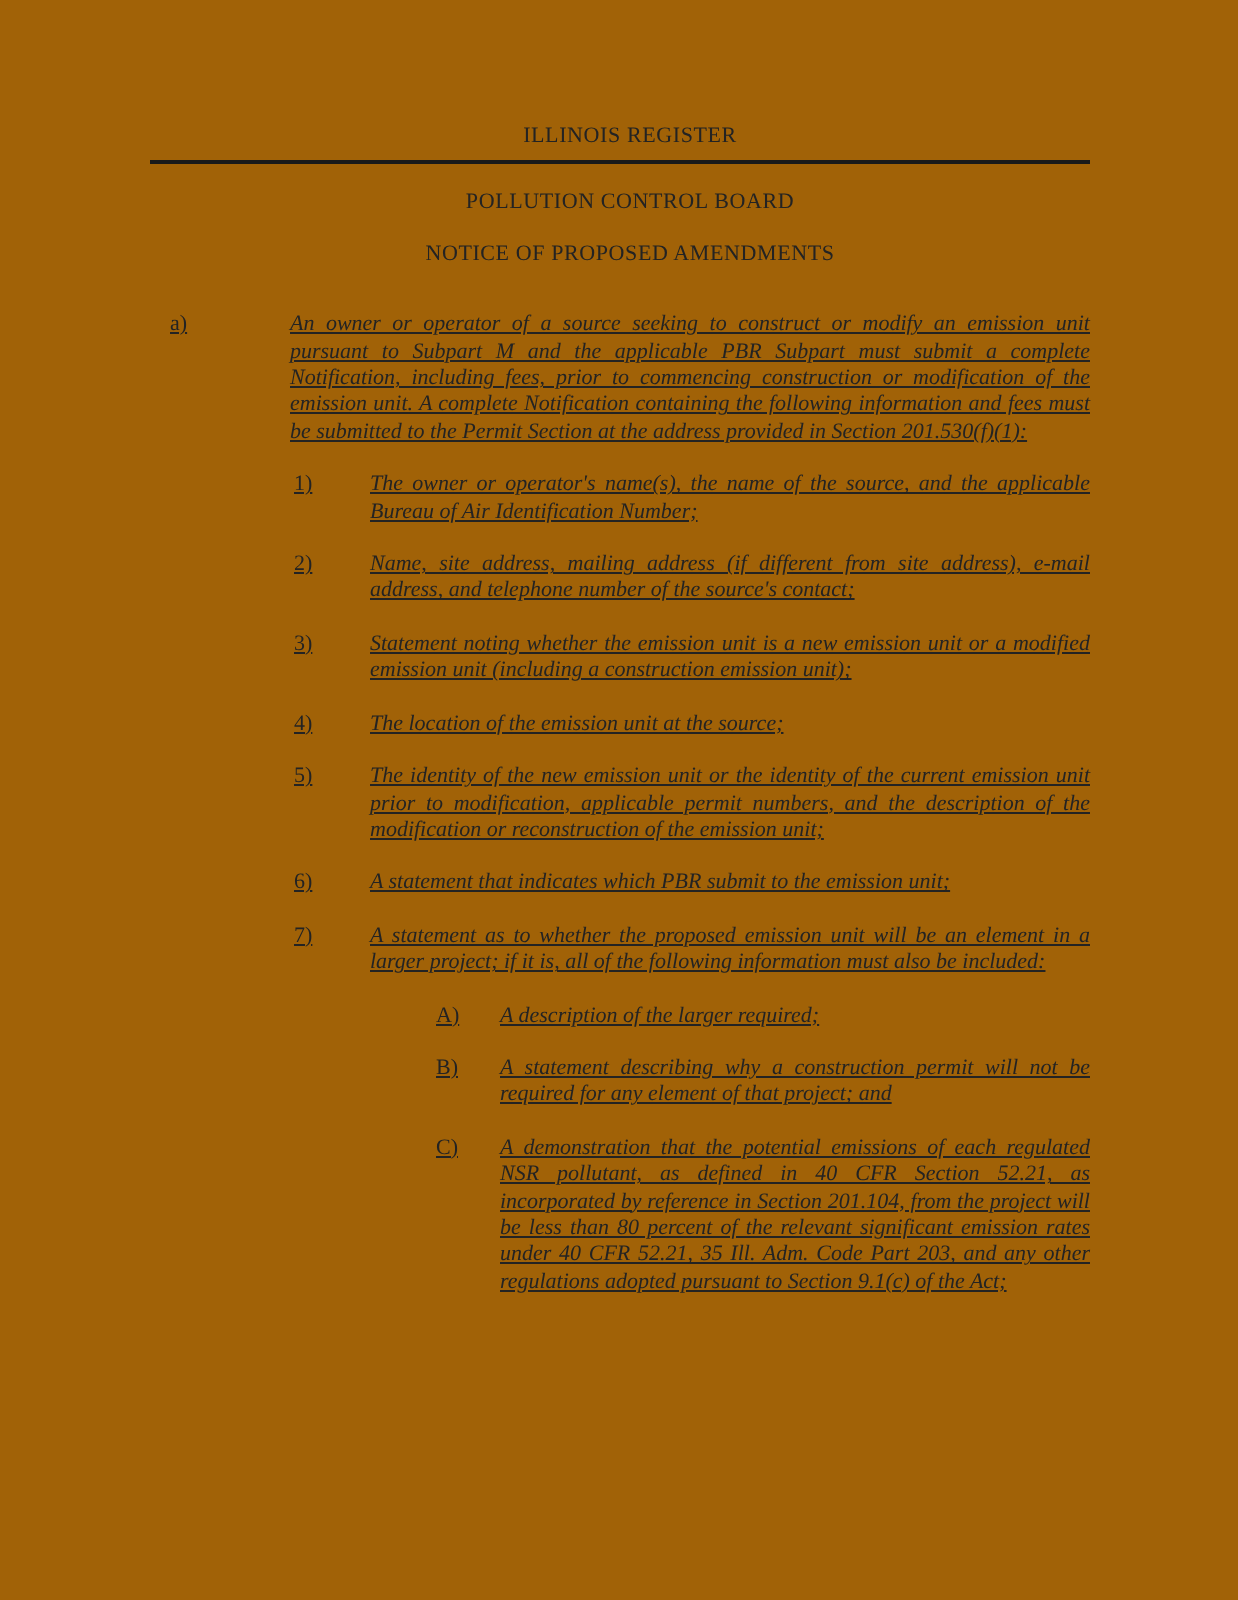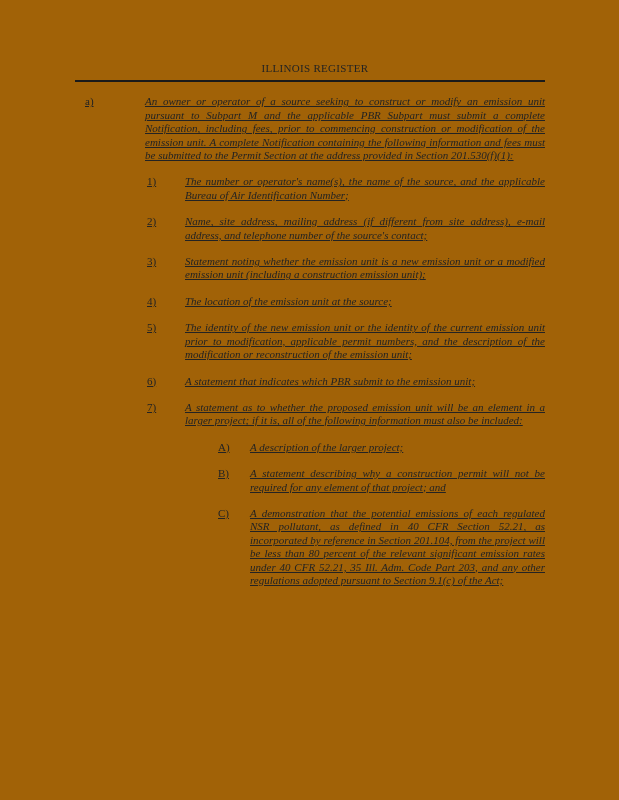--- a/index.html
+++ b/index.html
@@ -62,29 +62,31 @@
   .level-alpha .label { width: 32px; }
 </style>
 </head>
 <body>
 
 <div class="page">
 
   <div class="header-title">ILLINOIS REGISTER</div>
   <hr class="header-rule">
 
+  <div class="board-title">POLLUTION CONTROL BOARD</div>
+  <div class="notice-title">NOTICE OF PROPOSED AMENDMENTS</div>
 
   <div class="item level-a">
     <span class="label">a)</span>
     <span class="text">An owner or operator of a source seeking to construct or modify an emission unit pursuant to Subpart M and the applicable PBR Subpart must submit a complete Notification, including fees, prior to commencing construction or modification of the emission unit.  A complete Notification containing the following information and fees must be submitted to the Permit Section at the address provided in Section 201.530(f)(1):</span>
   </div>
 
   <div class="item level-num">
     <span class="label">1)</span>
-    <span class="text">The number or operator's name(s), the name of the source, and the applicable Bureau of Air Identification Number;</span>
+    <span class="text">The owner or operator's name(s), the name of the source, and the applicable Bureau of Air Identification Number;</span>
   </div>
 
   <div class="item level-num">
     <span class="label">2)</span>
     <span class="text">Name, site address, mailing address (if different from site address), e-mail address, and telephone number of the source's contact;</span>
   </div>
 
   <div class="item level-num">
     <span class="label">3)</span>
     <span class="text">Statement noting whether the emission unit is a new emission unit or a modified emission unit (including a construction emission unit);</span>
@@ -105,21 +107,21 @@
     <span class="text">A statement that indicates which PBR submit to the emission unit;</span>
   </div>
 
   <div class="item level-num">
     <span class="label">7)</span>
     <span class="text">A statement as to whether the proposed emission unit will be an element in a larger project; if it is, all of the following information must also be included:</span>
   </div>
 
   <div class="item level-alpha">
     <span class="label">A)</span>
-    <span class="text">A description of the larger project;</span>
+    <span class="text">A description of the larger required;</span>
   </div>
 
   <div class="item level-alpha">
     <span class="label">B)</span>
     <span class="text">A statement describing why a construction permit will not be required for any element of that project; and</span>
   </div>
 
   <div class="item level-alpha">
     <span class="label">C)</span>
     <span class="text">A demonstration that the potential emissions of each regulated NSR pollutant, as defined in 40 CFR Section 52.21, as incorporated by reference in Section 201.104, from the project will be less than 80 percent of the relevant significant emission rates under 40 CFR 52.21, 35 Ill. Adm. Code Part 203, and any other regulations adopted pursuant to Section 9.1(c) of the Act;</span>

